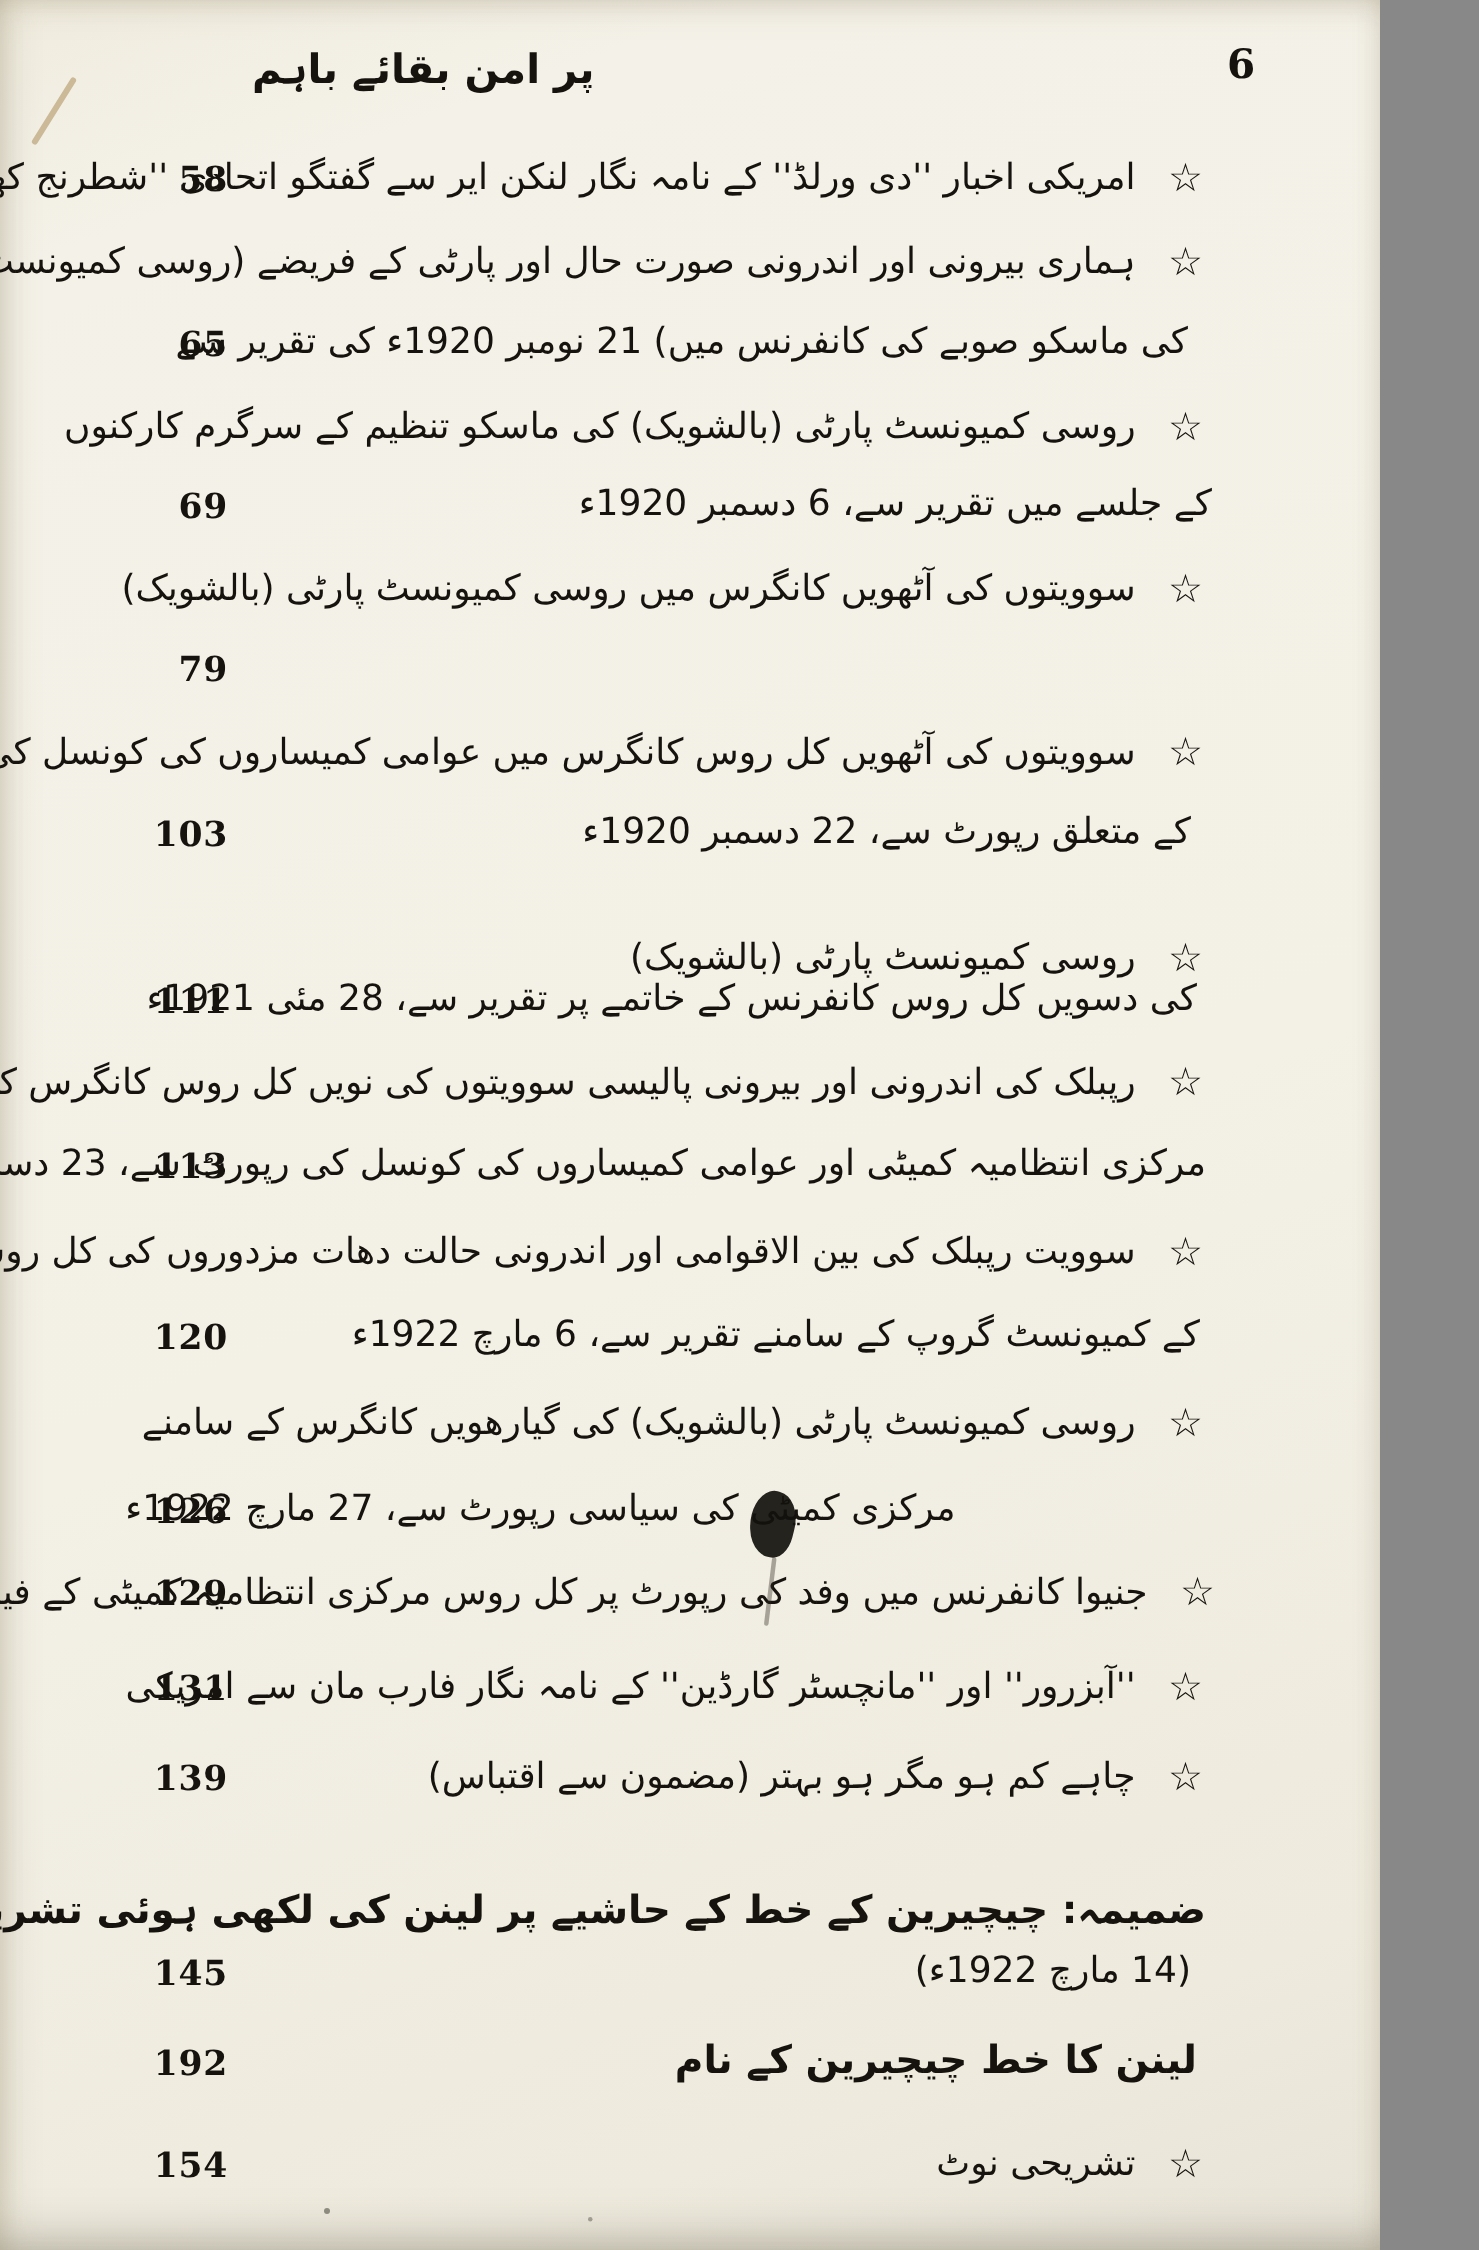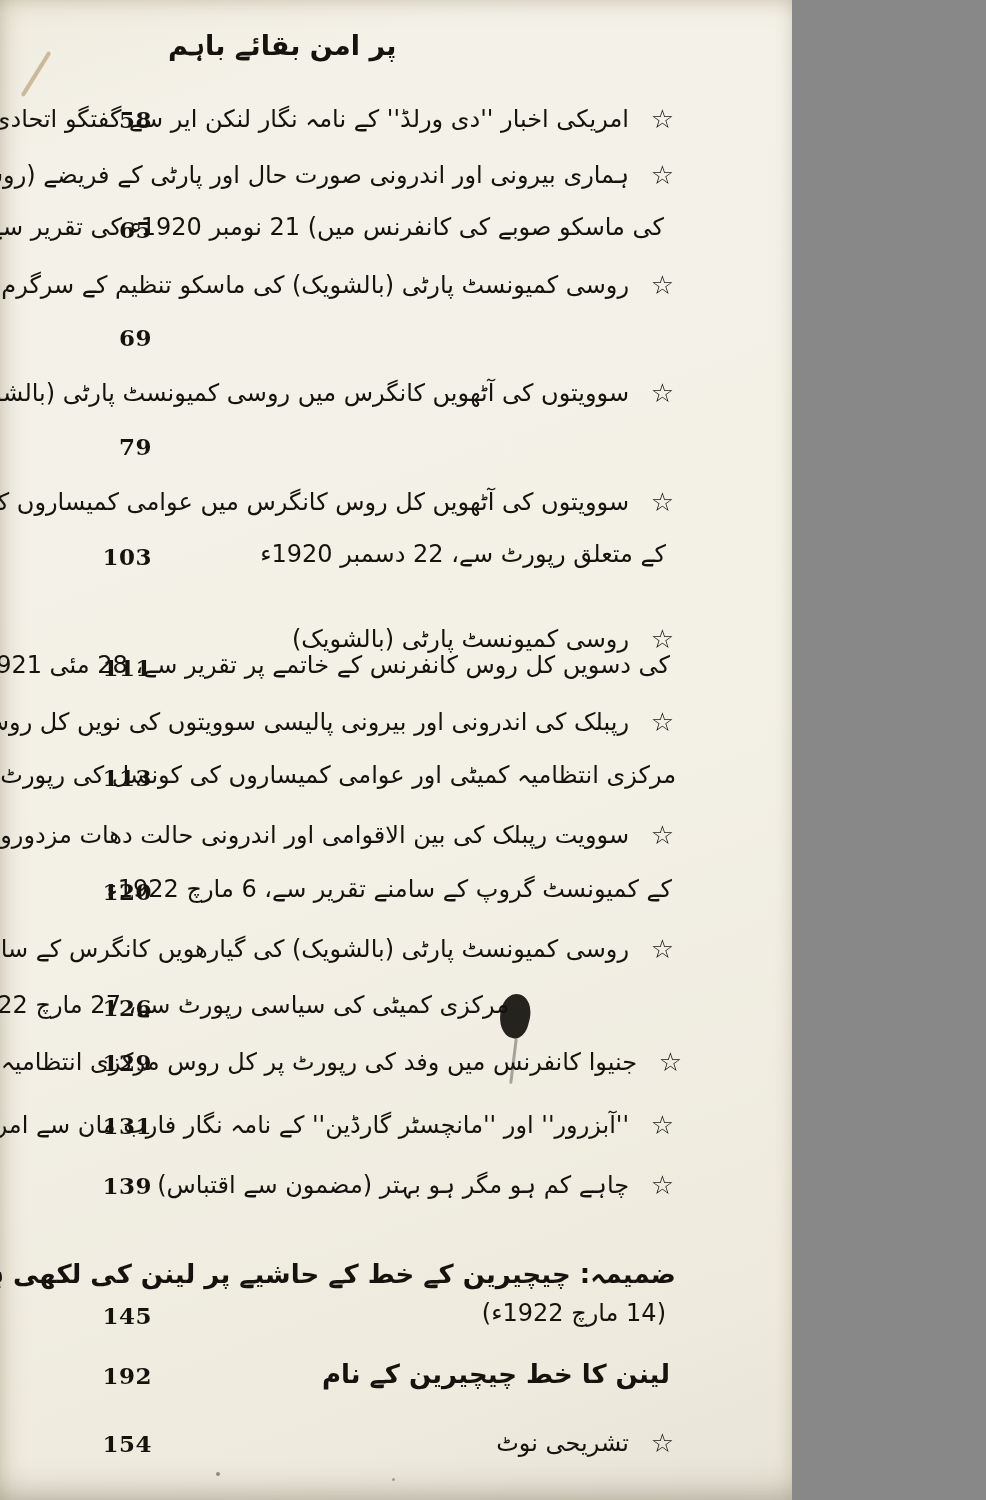--- a/index.html
+++ b/index.html
@@ -1,17 +1,17 @@
 <!DOCTYPE html>
 <html lang="ur"><head>
 <meta charset="utf-8">
 <style>
   html,body{margin:0;padding:0;background:#888;}
   .page{
-    position:relative;width:792px;height:1500px;overflow:hidden;
+    position:relative;width:920px;height:1500px;overflow:hidden;
     background:linear-gradient(160deg,#f0ecdf 0%,#f4f1e8 10%,#f3f0e6 55%,#eeeadd 88%,#e7e3d6 100%);
     box-shadow:inset 14px 0 28px -16px rgba(145,132,100,.45),
                inset -10px 0 22px -14px rgba(145,132,100,.28),
                inset 0 16px 26px -18px rgba(145,132,100,.35),
                inset 0 -26px 30px -18px rgba(120,115,100,.40);
     font-family:"DejaVu Sans",sans-serif;color:#16130e;
   }
   .book-title{
     position:absolute;left:168px;top:30px;font-size:27px;font-weight:700;
     direction:rtl;white-space:nowrap;
@@ -71,20 +71,21 @@
       <span class="t">کی ماسکو صوبے کی کانفرنس میں) 21 نومبر 1920ء کی تقریر سے</span>
       <span class="num">65</span>
     </div>
       <div class="row" style="top: 266px; right: 118px;">
       <span class="star">☆</span>
       <span class="t">روسی کمیونسٹ پارٹی (بالشویک) کی ماسکو تنظیم کے سرگرم کارکنوں</span>
       
     </div>
       <div class="row" style="top: 318px; right: 112px;">
       
+      <span class="t">کے جلسے میں تقریر سے، 6 دسمبر 1920ء</span>
       <span class="num">69</span>
     </div>
       <div class="row" style="top: 374px; right: 118px;">
       <span class="star">☆</span>
       <span class="t">سوویتوں کی آٹھویں کانگرس میں روسی کمیونسٹ پارٹی (بالشویک)</span>
       
     </div>
       <div class="row" style="top: 427px; right: 170px;">
       
       <span class="num">79</span>
@@ -122,21 +123,21 @@
       <div class="row" style="top: 816px; right: 118px;">
       <span class="star">☆</span>
       <span class="t">سوویت رپبلک کی بین الاقوامی اور اندرونی حالت دھات مزدوروں کی کل روس کانگرس</span>
       
     </div>
       <div class="row" style="top: 872px; right: 120px;">
       
       <span class="t">کے کمیونسٹ گروپ کے سامنے تقریر سے، 6 مارچ 1922ء</span>
       <span class="num">120</span>
     </div>
-      <div class="row" style="top: 930px; right: 118px; text-align: center;">
+      <div class="row" style="top: 930px; right: 118px;">
       <span class="star">☆</span>
       <span class="t">روسی کمیونسٹ پارٹی (بالشویک) کی گیارھویں کانگرس کے سامنے</span>
       
     </div>
       <div class="row" style="top: 988px; right: 283px;">
       
       <span class="t">مرکزی کمیٹی کی سیاسی رپورٹ سے، 27 مارچ 1922ء</span>
       <span class="num">126</span>
     </div>
       <div class="row" style="top: 1043px; right: 110px;">

